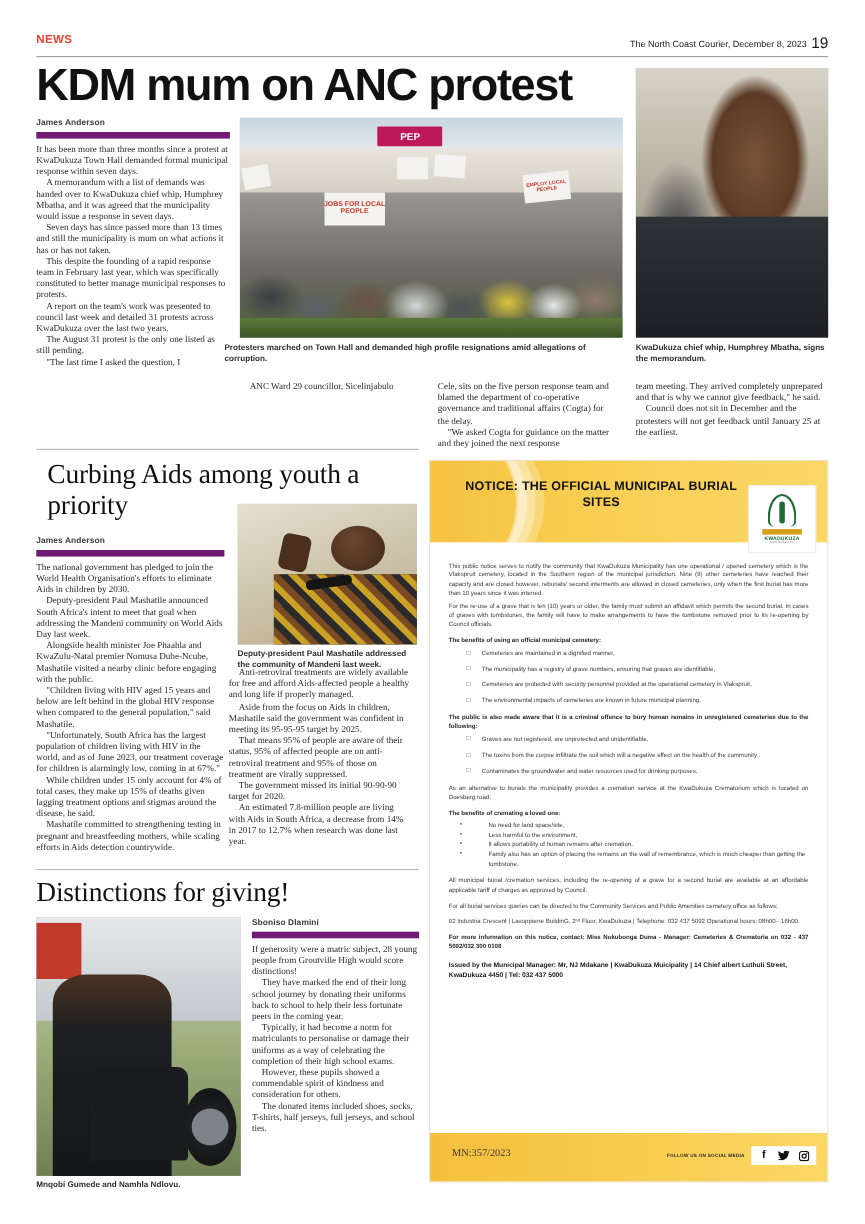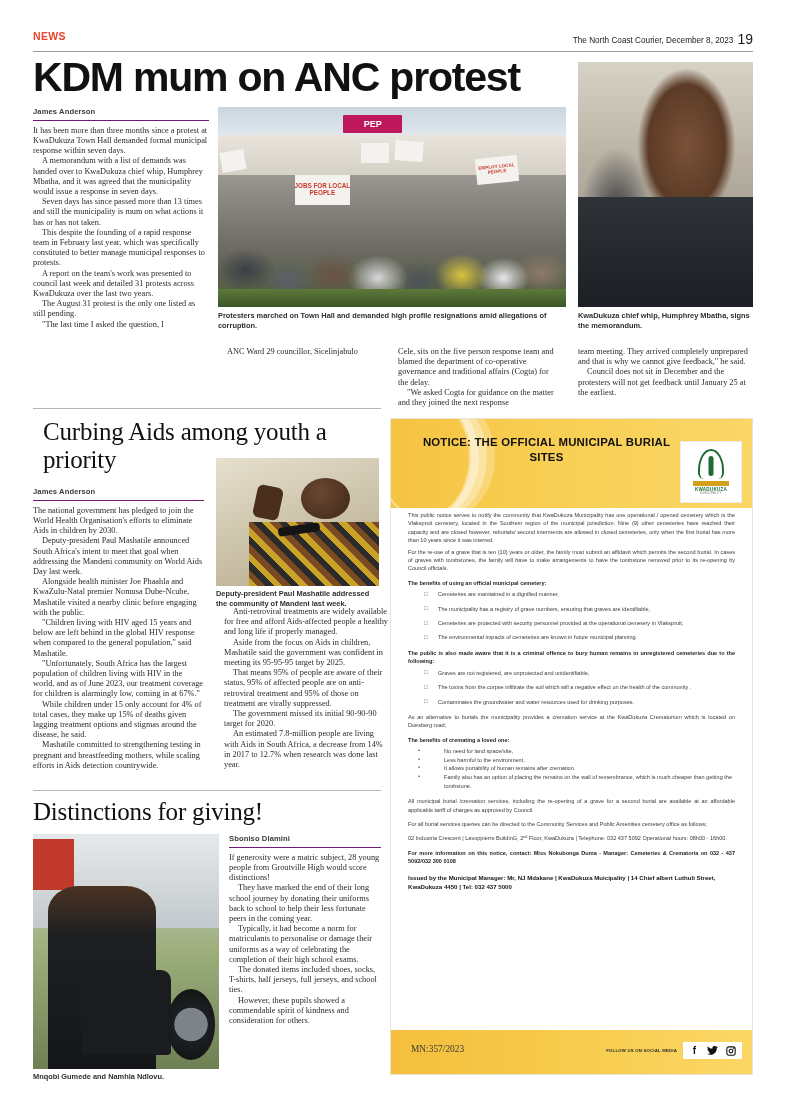--- a/index.html
+++ b/index.html
@@ -39,21 +39,21 @@
     font-family: "Liberation Sans", sans-serif;
     font-weight: bold; font-size: 41px; line-height: 44px;
     letter-spacing: -1.2px; color: #111;
   }
 
   
   .byline {
     font-family: "Liberation Sans", sans-serif;
     font-weight: bold; font-size: 7.6px; color: #3b3b3b;
     letter-spacing: .1px;
-    border-bottom: 1px solid #701a75;
+    border-bottom: 6px solid #701a75;
     padding-bottom: 2.5px; margin-bottom: 5px;
   }
 
   
   .col {
     position: absolute;
     font-family: "Liberation Serif", serif;
     font-size: 8.3px; line-height: 10.2px;
     color: #2a2a2a; text-align: left;
   }
@@ -133,21 +133,21 @@
     background:#1a1c20; border-radius:10px 10px 4px 4px; }
   .dist-wheel { position:absolute; right:2%; bottom:4%; width:26%; height:30%;
     border-radius:50%; background: radial-gradient(circle at 50% 50%,#7d8489 0%,#7d8489 38%,#1c1e21 40%,#111 100%); }
 
   
   .notice {
     position: absolute; left: 390px; top: 418px; width: 363px; height: 657px;
     background: #ffffff; border: 1px solid #e9e4d8;
   }
   .notice-head {
-    position: relative; height: 89px;
+    position: relative; height: 74px;
     background: linear-gradient(90deg,#f6c342 0%,#f8cf53 45%,#fad667 100%);
     overflow: hidden;
   }
   .notice-head::before {
     content:""; position:absolute; left:-14px; top:-24px; width:90px; height:120px;
     border-radius:50%;
     border:2px solid rgba(255,255,255,.45);
     box-shadow: 9px 0 0 -1px rgba(255,255,255,.38), 18px 0 0 -2px rgba(255,255,255,.3),
                 27px 0 0 -3px rgba(255,255,255,.25);
   }
@@ -233,21 +233,21 @@
     <div class="protest-shop"></div>
     <div class="pep-sign">PEP</div>
     <div class="protest-crowd"></div>
     <div class="placard" style="left:22%; top:34%; width:16%; height:15%; font-size:6.3px;">JOBS FOR LOCAL PEOPLE</div>
     <div class="placard" style="left:74%; top:25%; width:12%; height:13%; font-size:4.6px; transform:rotate(-6deg);">EMPLOY LOCAL PEOPLE</div>
     <div class="placard" style="left:41%; top:18%; width:8%; height:10%;"></div>
     <div class="placard" style="left:51%; top:17%; width:8%; height:10%; transform:rotate(4deg);"></div>
     <div class="placard" style="left:1%; top:22%; width:7%; height:10%; transform:rotate(-10deg);"></div>
     <div class="grass"></div>
   </div>
-  <div class="caption" style="left:218px; top:311px; width:330px;">Protesters marched on Town Hall and demanded high profile resignations amid allegations of corruption.</div>
+  <div class="caption" style="left:204px; top:311px; width:330px;">Protesters marched on Town Hall and demanded high profile resignations amid allegations of corruption.</div>
 
   <div class="photo" style="left:578px; top:62px; width:175px; height:245px;">
     <div class="mbatha-bg"></div>
     <div class="mbatha-suit"></div>
   </div>
   <div class="caption" style="left:578px; top:311px; width:175px;">KwaDukuza chief whip, Humphrey Mbatha, signs the memorandum.</div>
 
   <div class="col" style="left:33px; top:107px; width:176px;">
     <div class="byline">James Anderson</div>
     <p class="first">It has been more than three months since a protest at KwaDukuza Town Hall demanded formal municipal response within seven days.</p>
@@ -288,21 +288,21 @@
     <div class="byline">James Anderson</div>
     <p class="first">The national government has pledged to join the World Health Organisation's efforts to eliminate Aids in children by 2030.</p>
     <p>Deputy-president Paul Mashatile announced South Africa's intent to meet that goal when addressing the Mandeni community on World Aids Day last week.</p>
     <p>Alongside health minister Joe Phaahla and KwaZulu-Natal premier Nomusa Dube-Ncube, Mashatile visited a nearby clinic before engaging with the public.</p>
     <p>"Children living with HIV aged 15 years and below are left behind in the global HIV response when compared to the general population," said Mashatile.</p>
     <p>"Unfortunately, South Africa has the largest population of children living with HIV in the world, and as of June 2023, our treatment coverage for children is alarmingly low, coming in at 67%."</p>
     <p>While children under 15 only account for 4% of total cases, they make up 15% of deaths given lagging treatment options and stigmas around the disease, he said.</p>
     <p>Mashatile committed to strengthening testing in pregnant and breastfeeding mothers, while scaling efforts in Aids detection countrywide.</p>
   </div>
 
-  <div class="col" style="left:224px; top:607px; width:165px;">
+  <div class="col" style="left:208px; top:607px; width:165px;">
     <p class="first"></p>
     <p>Anti-retroviral treatments are widely available for free and afford Aids-affected people a healthy and long life if properly managed.</p>
     <p>Aside from the focus on Aids in children, Mashatile said the government was confident in meeting its 95-95-95 target by 2025.</p>
     <p>That means 95% of people are aware of their status, 95% of affected people are on anti-retroviral treatment and 95% of those on treatment are virally suppressed.</p>
     <p>The government missed its initial 90-90-90 target for 2020.</p>
     <p>An estimated 7.8-million people are living with Aids in South Africa, a decrease from 14% in 2017 to 12.7% when research was done last year.</p>
   </div>
 
   <div class="rule" style="left:33px; top:790px; width:348px; height:1px;"></div>
 
@@ -316,22 +316,22 @@
     <div class="dist-bag"></div>
     <div class="dist-wheel"></div>
   </div>
   <div class="caption" style="left:33px; top:1072px; width:200px;">Mnqobi Gumede and Namhla Ndlovu.</div>
 
   <div class="col" style="left:229px; top:834px; width:152px;">
     <div class="byline">Sboniso Dlamini</div>
     <p class="first">If generosity were a matric subject, 28 young people from Groutville High would score distinctions!</p>
     <p>They have marked the end of their long school journey by donating their uniforms back to school to help their less fortunate peers in the coming year.</p>
     <p>Typically, it had become a norm for matriculants to personalise or damage their uniforms as a way of celebrating the completion of their high school exams.</p>
+    <p>However, these pupils showed a commendable spirit of kindness and consideration for others.</p>
     <p>The donated items included shoes, socks, T-shirts, half jerseys, full jerseys, and school ties.</p>
-    <p>However, these pupils showed a commendable spirit of kindness and consideration for others.</p>
   </div>
 
   <div class="notice">
 
     <div class="notice-head">
       <div class="notice-title">NOTICE: THE OFFICIAL MUNICIPAL BURIAL SITES</div>
     </div>
 
     <div class="notice-logo">
       <div class="logo-arch"></div>

